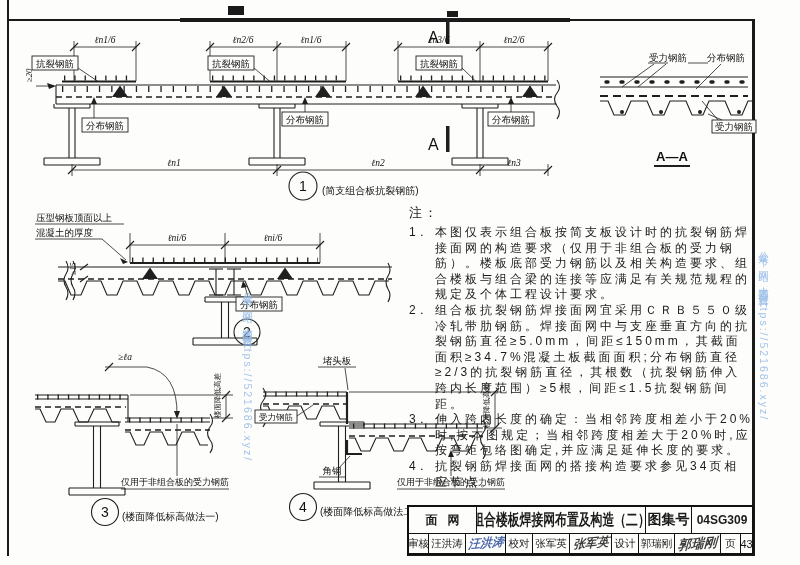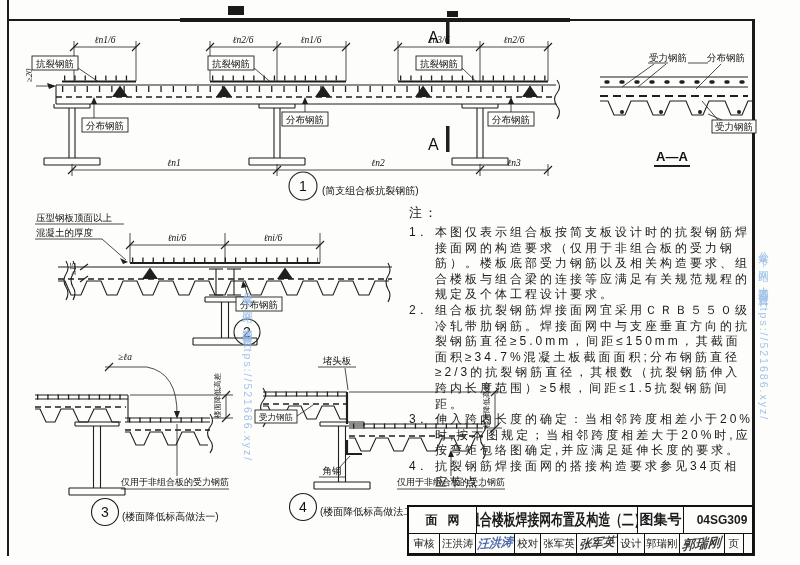--- a/index.html
+++ b/index.html
@@ -30,21 +30,21 @@
   .note-item{display:flex;font-size:12px;line-height:15.6px;}
   .note-num{width:26px;flex:none;}
   .note-body{flex:1;letter-spacing:3px;}
   
   .tb{position:absolute;left:407px;top:505px;width:347px;height:50px;border:2px solid #111;
       box-sizing:border-box;background:#fdfdfb;}
   .tb-row1{display:flex;height:26px;border-bottom:1.4px solid #111;text-align:center;}
   .tb-row2{display:flex;height:19.6px;}
   .tb-row1>div,.tb-row2>div{display:flex;align-items:center;justify-content:center;
       border-right:1.2px solid #111;box-sizing:border-box;overflow:hidden;white-space:nowrap;}
-  .tb-row1>div:last-child,.tb-row2>div:last-child{border-right:none;margin-left:8px;}
+  .tb-row1>div:last-child,.tb-row2>div:last-child{border-right:none;}
   .tb-cat{width:68px;font-size:12px;font-weight:bold;letter-spacing:10px;text-indent:10px;}
   .tb-title{flex:1;}
   .tb-title span{font-size:16px;font-weight:bold;transform:scaleX(0.74);white-space:nowrap;}
   .tb-atlas-l{width:46px;font-size:14px;font-weight:bold;}
   .tb-atlas-v{width:60px;font-size:12px;font-weight:bold;}
   .c-lab{font-size:10.5px;}
   .c-name{font-size:10.5px;}
   .sig{font-style:italic;font-weight:bold;transform:rotate(-5deg) skewX(-8deg);opacity:.85;font-size:12px;}
   .sig-blue{color:#2e4f9e;}
   
@@ -460,21 +460,21 @@
   <div class="tb">
     <div class="tb-row1">
       <div class="tb-cat">面网</div>
       <div class="tb-title">
         <span>组合楼板焊接网布置及构造（二）</span>
       </div>
       <div class="tb-atlas-l">图集号</div>
       <div class="tb-atlas-v">04SG309</div>
     </div>
     <div class="tb-row2">
-      <div class="c-lab" style="width:32px">审核</div>
+      <div class="c-lab" style="width:20px">审核</div>
       <div class="c-name" style="width:37px">汪洪涛</div>
       <div style="width:40px">
           <span class="sig sig-blue">汪洪涛</span>
         </div>
       <div class="c-lab" style="width:27px">校对</div>
       <div class="c-name" style="width:37px">张军英</div>
       <div style="width:42px">
           <span class="sig">张军英</span>
         </div>
       <div class="c-lab" style="width:27px">设计</div>

